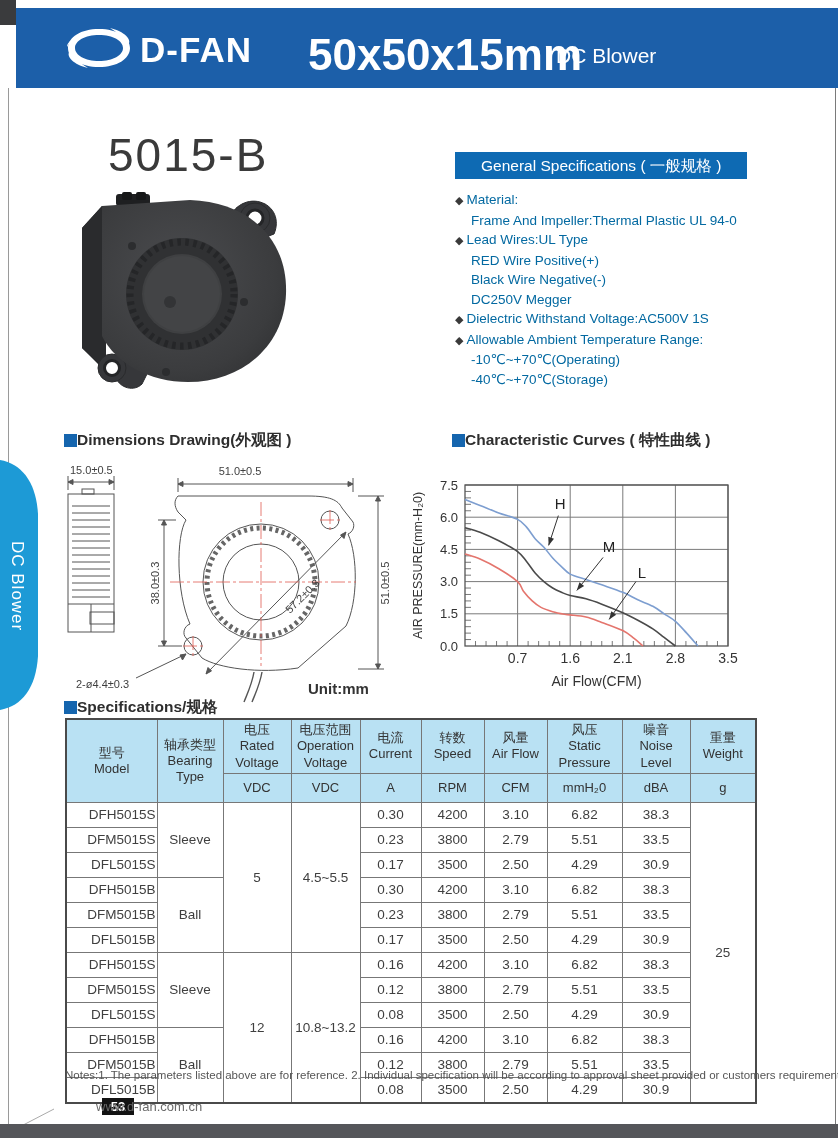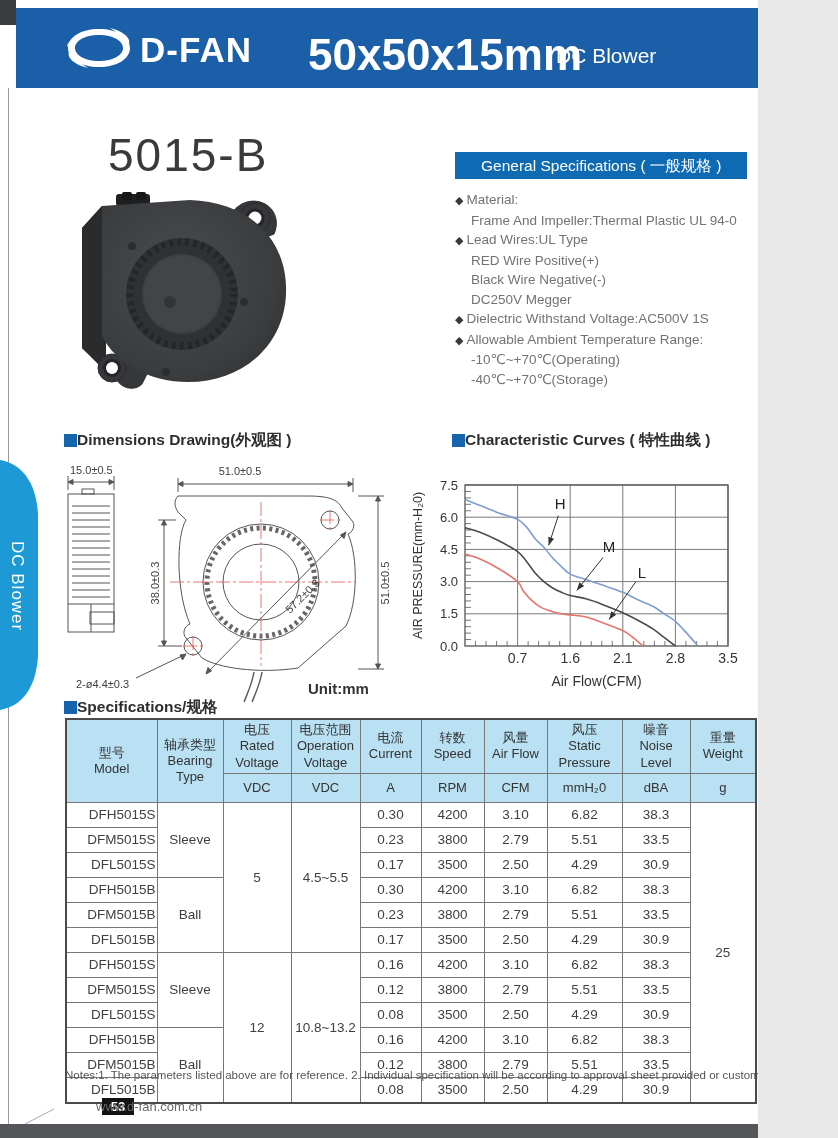--- a/index.html
+++ b/index.html
@@ -1,36 +1,36 @@
 <!DOCTYPE html>
 <html><head>
 <meta charset="utf-8">
 <style>
   html,body{margin:0;padding:0;background:#e8e8e8;}
-  #page{position:relative;width:758px;height:1138px;background:#fff;overflow:hidden;
+  #page{position:relative;width:838px;height:1138px;background:#fff;overflow:hidden;
         font-family:"Liberation Sans","DejaVu Sans",sans-serif;color:#333;}
   
   .corner-block{position:absolute;left:0;top:0;width:16px;height:25px;background:#3a3b3d;}
   .header-band{position:absolute;left:16px;right:0;top:8px;height:80px;background:#1c5fa9;}
   .logo{position:absolute;left:62px;top:24px;width:74px;height:48px;}
   .brand{position:absolute;left:140px;top:30px;font-size:35px;font-weight:bold;color:#fff;letter-spacing:1px;}
   .hsize{position:absolute;left:308px;top:30px;font-size:44px;color:#fff;font-weight:bold;}
   .htype{position:absolute;left:556px;top:44px;font-size:21px;color:#fff;}
   
   .pb-left{position:absolute;left:8px;top:88px;width:1px;bottom:14px;background:#9a9a9a;}
   .pb-right{position:absolute;left:835px;top:88px;width:1px;bottom:14px;background:#7a7a7a;}
   .bottom-bar{position:absolute;left:0;right:0;bottom:0;height:14px;background:#55565a;}
   
   .model-title{position:absolute;left:100px;top:128px;font-size:46px;color:#3a3a3a;letter-spacing:2px;margin-left:8px;}
   
   .photo{position:absolute;left:70px;top:186px;width:236px;height:212px;}
   
   .gs{position:absolute;left:455px;top:152px;width:292px;}
   .gs-head{background:#0e6ab3;color:#fff;font-size:15.5px;height:27px;line-height:27px;padding-left:26px;}
-  .gs-list{margin-top:11px;font-size:13.5px;color:#737373;}
+  .gs-list{margin-top:11px;font-size:13.5px;color:#0369a1;}
   .gs-list div{line-height:19.5px;white-space:nowrap;}
   .gs-list .b::before{content:"◆";font-size:11px;margin-right:3px;color:#3a3a3a;}
   .gs-list .c{padding-left:16px;}
   
   .sec{position:absolute;font-size:15.5px;font-weight:bold;color:#2e2e2e;display:flex;align-items:center;gap:0;}
   .sec .sq{width:13px;height:13px;background:#1565ae;display:inline-block;}
   
   .tab{position:absolute;left:0;top:452px;width:46px;height:266px;z-index:5;}
   .tab-text{position:absolute;left:27px;top:89px;color:#fff;font-size:17px;white-space:nowrap;
             transform:rotate(90deg);transform-origin:left top;letter-spacing:1px;}

